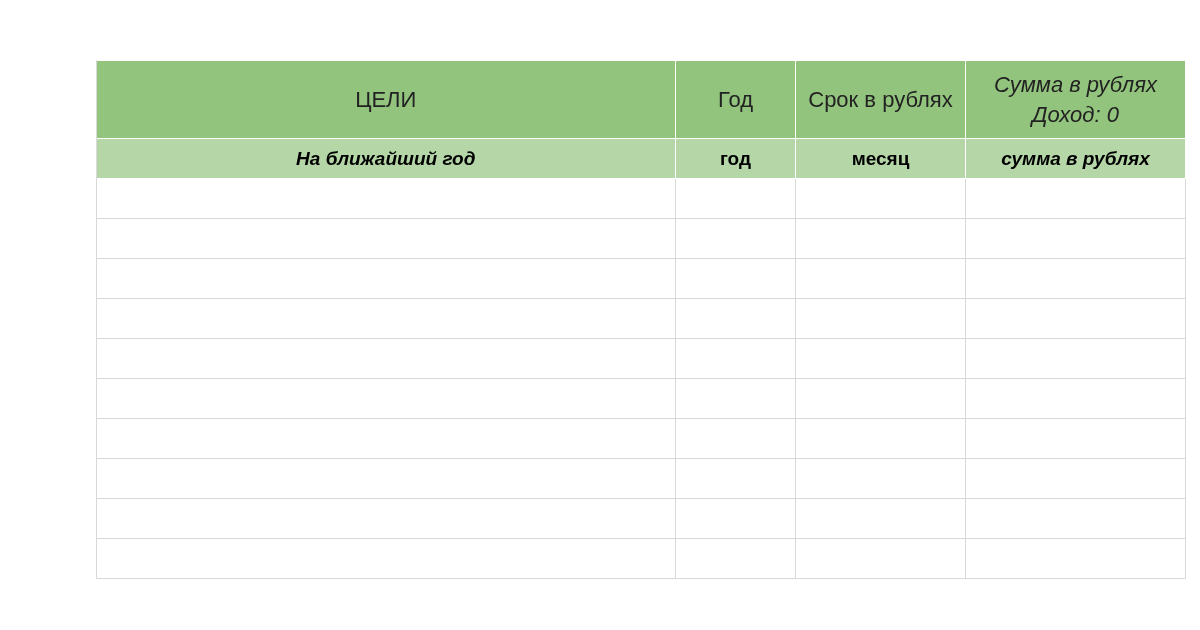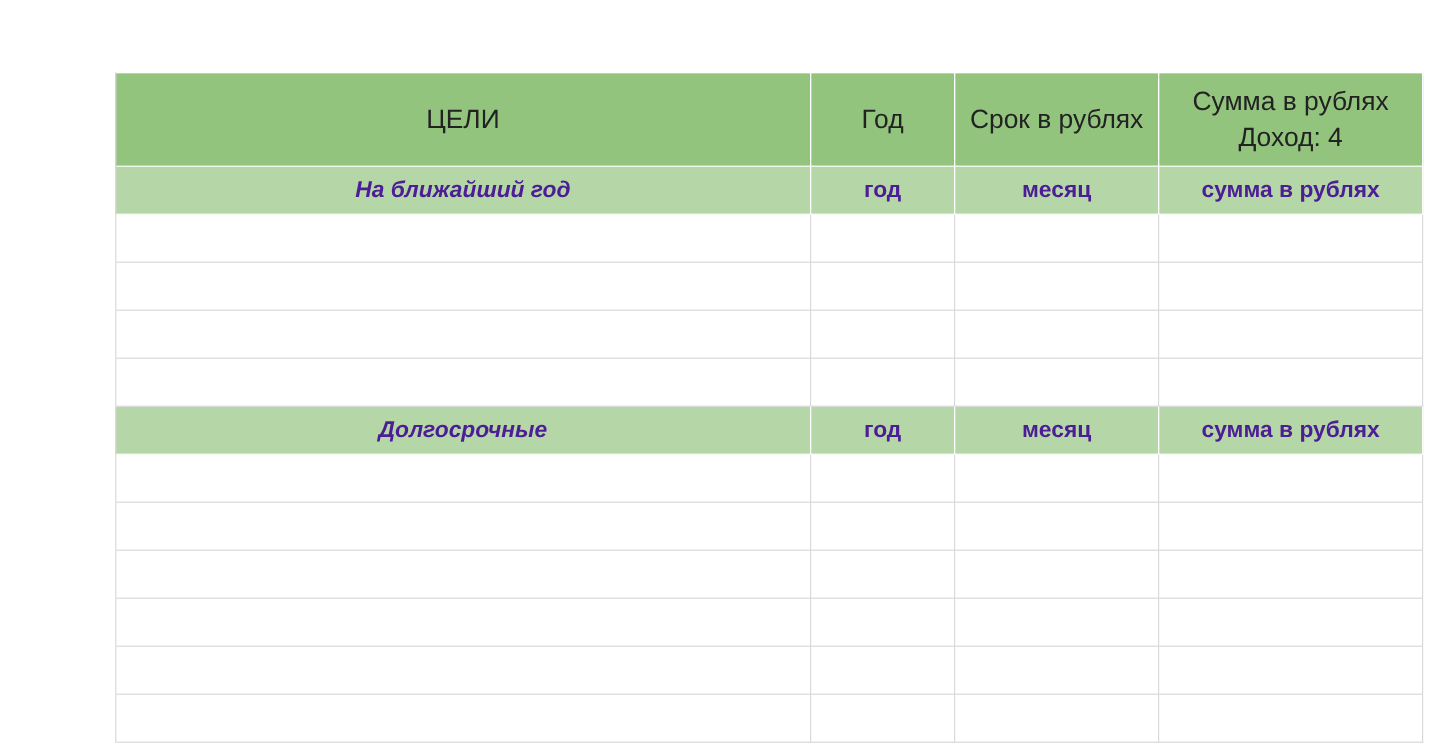--- a/index.html
+++ b/index.html
@@ -52,21 +52,21 @@
       border-color: #ffffff;
     }
     .header-row td.narrow {
       background: #ffffff;
       border-color: #d9d9d9;
     }
     .subheader-row td {
       background: #b5d7a7;
       font-size: 19px;
       height: 40px;
-      color: #4c1d95;
+      color: #000000;
       border-color: #ffffff;
     }
     .subheader-row td.narrow {
       background: #ffffff;
       border-color: #d9d9d9;
     }
     .subheader-row .italic {
       font-style: italic;
       font-weight: 600;
     }
@@ -81,20 +81,21 @@
       border-left: none;
     }
     td.narrow {
       border-left: none;
       border-top: none;
       border-bottom: none;
     }
     .header-row td:last-child,
     .subheader-row td:last-child {
       border-right-color: #ffffff;
+      font-style: italic;
     }
   </style>
 </head>
 <body>
 
 <table>
   <colgroup>
     <col class="col-narrow-left">
     <col class="col-goals">
     <col class="col-year">
@@ -102,21 +103,21 @@
     <col class="col-sum">
   </colgroup>
   <tbody>
     <tr class="header-row">
       <td class="narrow"></td>
       <td>ЦЕЛИ</td>
       <td>Год</td>
       <td>Срок в рублях</td>
       <td>
         <span>Сумма в рублях</span><br>
-        <span>Доход: 4</span>
+        <span>Доход: 0</span>
       </td>
     </tr>
 
     <tr class="subheader-row">
       <td class="narrow"></td>
       <td class="italic">На ближайший год</td>
       <td class="plain">год</td>
       <td class="plain">месяц</td>
       <td class="plain">сумма в рублях</td>
     </tr>
@@ -143,27 +144,20 @@
       <td></td>
     </tr>
     <tr class="data-row">
       <td class="narrow"></td>
       <td></td>
       <td></td>
       <td></td>
       <td></td>
     </tr>
 
-    <tr class="subheader-row">
-      <td class="narrow"></td>
-      <td class="italic">Долгосрочные</td>
-      <td class="plain">год</td>
-      <td class="plain">месяц</td>
-      <td class="plain">сумма в рублях</td>
-    </tr>
 
     <tr class="data-row">
       <td class="narrow"></td>
       <td></td>
       <td></td>
       <td></td>
       <td></td>
     </tr>
     <tr class="data-row">
       <td class="narrow"></td>

